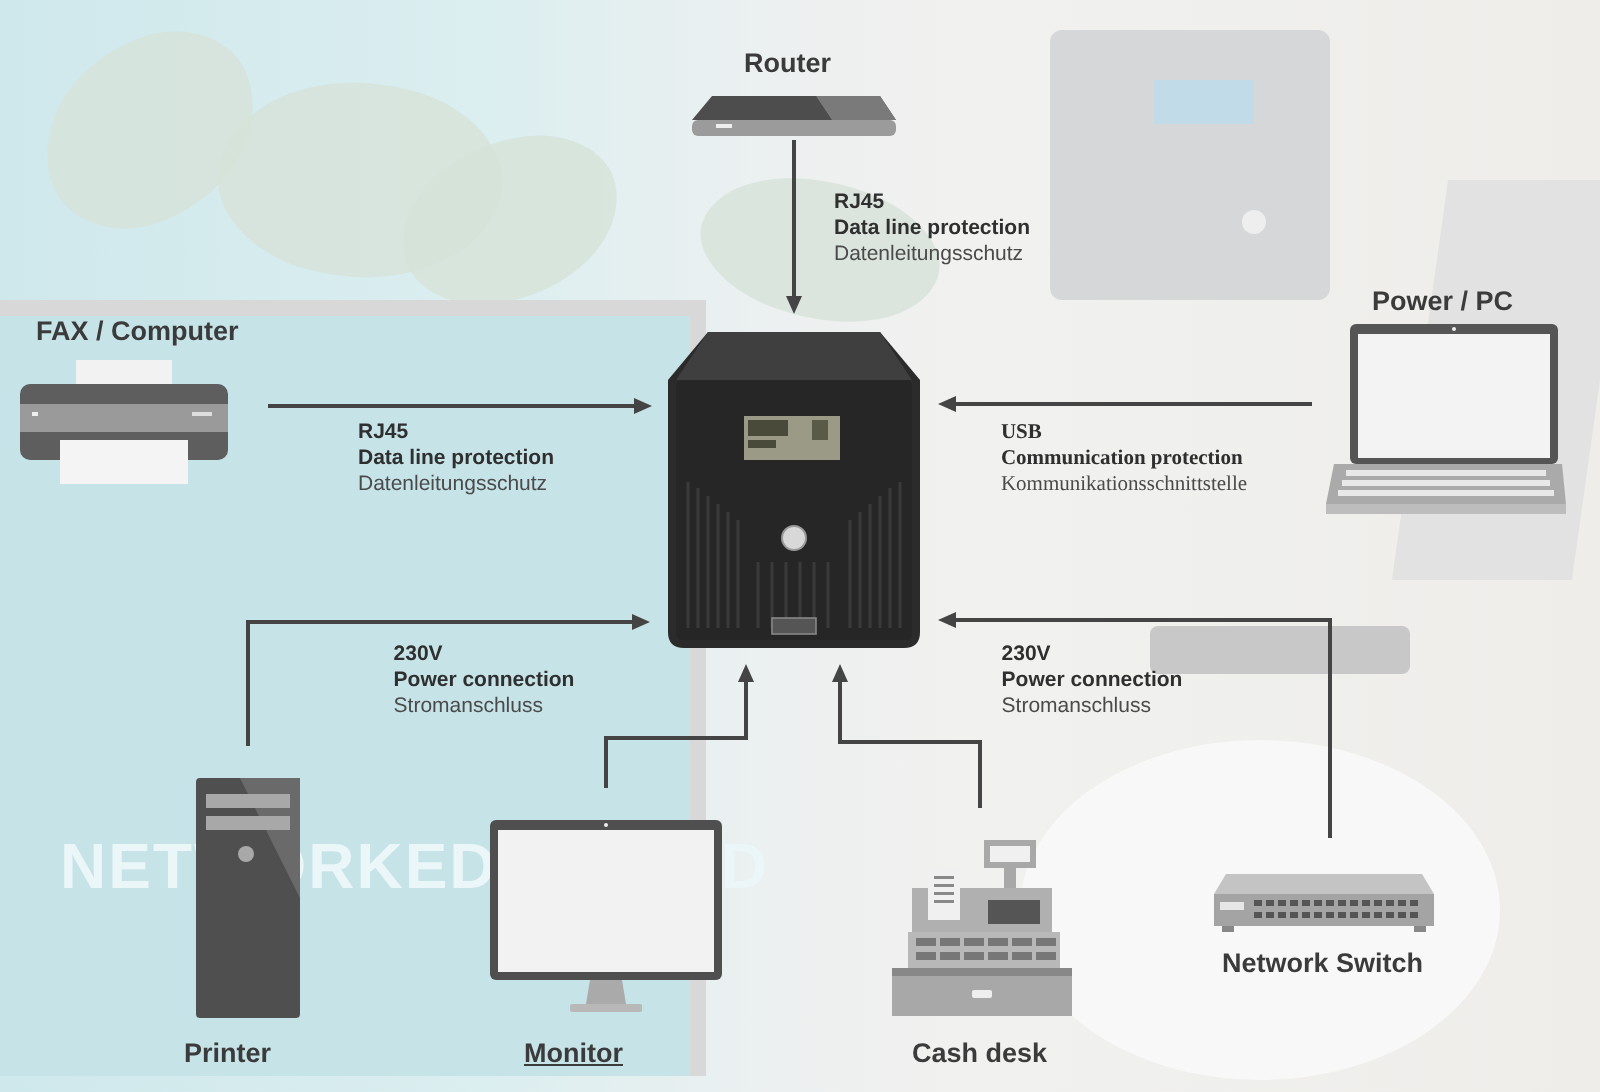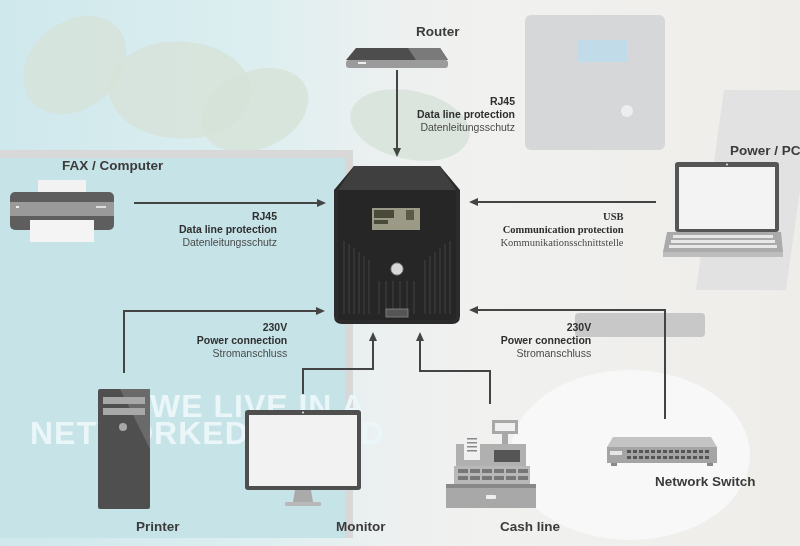--- a/index.html
+++ b/index.html
@@ -9,44 +9,43 @@
         background: linear-gradient(90deg, #cfe8ec 0%, #dbeef0 30%, #ecf0f0 48%, #f1f1ef 60%, #eeedea 100%); }
   .bg .leaf { position:absolute; background:#d6e2d8; border-radius:60% 40% 60% 40%; opacity:.8; }
   .bg-laptop { position:absolute; left:0; top:150px; width:345px; height:380px; background:#c6e3e8; border:8px solid #d8d8d8; border-left:none; border-bottom:none; }
   .bg-text { position:absolute; color:#eaf6f8; font-weight:bold; font-size:32px; letter-spacing:1px; }
   .bg-ups { position:absolute; left:525px; top:15px; width:140px; height:135px; background:#d5d7d8; border-radius:6px; }
   .bg-ups .lcd { position:absolute; left:52px; top:25px; width:50px; height:22px; background:#c2dbe8; }
   .bg-ups .btn { position:absolute; left:96px; top:90px; width:12px; height:12px; border-radius:50%; background:#eee; }
   .bg-cup { position:absolute; left:510px; top:370px; width:240px; height:170px; border-radius:50%; background:#f8f8f8; }
   .bg-dongle { position:absolute; left:575px; top:313px; width:130px; height:24px; background:#c8c8c8; border-radius:4px; }
 
-  .label { position:absolute; font-weight:bold; color:#3b3b3b; white-space:nowrap;margin-left:44px; }
+  .label { position:absolute; font-weight:bold; color:#3b3b3b; white-space:nowrap; }
   .dev-label { font-size:13.5px; }
-  .conn { position:absolute; text-align:right; font-size:10.5px; line-height:13px; white-space:nowrap; transform:translateX(-50%); }
+  .conn { position:absolute; text-align:left; font-size:10.5px; line-height:13px; white-space:nowrap; transform:translateX(-50%); }
   .conn .l1, .conn .l2 { font-weight:bold; color:#2f2f2f; }
   .conn .l3 { color:#4a4a4a; }
 
   .line { position:absolute; background:#444; }
   .ah-right { position:absolute; width:0; height:0; border-top:4px solid transparent; border-bottom:4px solid transparent; border-left:9px solid #444; }
   .ah-left { position:absolute; width:0; height:0; border-top:4px solid transparent; border-bottom:4px solid transparent; border-right:9px solid #444; }
   .ah-down { position:absolute; width:0; height:0; border-left:4px solid transparent; border-right:4px solid transparent; border-top:9px solid #444; }
   .ah-up { position:absolute; width:0; height:0; border-left:4px solid transparent; border-right:4px solid transparent; border-bottom:9px solid #444; }
 
   .icon { position:absolute; }
 </style>
 </head>
 <body>
 
 <div class="bg">
   <div class="leaf" style="left:20px;top:20px;width:110px;height:90px;transform:rotate(-20deg);"></div>
   <div class="leaf" style="left:110px;top:40px;width:140px;height:100px;transform:rotate(15deg);"></div>
   <div class="leaf" style="left:200px;top:70px;width:110px;height:80px;transform:rotate(-10deg);"></div>
   <div class="leaf" style="left:350px;top:90px;width:120px;height:70px;transform:rotate(20deg);"></div>
   <div class="bg-laptop"></div>
-  <div class="bg-text" style="left:150px;top:388px;">WE LIVE IN A</div>
   <div class="bg-text" style="left:30px;top:415px;">NETWORKED WORLD</div>
   <div class="bg-ups">
       <div class="lcd"></div>
       <div class="btn"></div>
     </div>
   <div class="bg-cup"></div>
   <div class="bg-dongle"></div>
   <div style="position:absolute;left:710px;top:90px;width:90px;height:200px;background:#e2e2e2;transform:skewX(-8deg);"></div>
 </div>
 
@@ -168,21 +167,21 @@
 <div class="ah-up" style="left:369px;top:332px;"></div>
 <div class="icon" style="left:245px;top:410px;width:116px;height:98px;">
   <svg width="116" height="98" viewBox="0 0 116 98">
     <rect x="0" y="0" width="116" height="80" rx="3" fill="#4f4f4f"></rect>
     <rect x="4" y="5" width="108" height="71" fill="#f2f2f2"></rect>
     <circle cx="58" cy="2.5" r="1" fill="#eee"></circle>
     <path d="M50 80 H66 L68 92 H48 Z" fill="#aaa"></path>
     <rect x="40" y="92" width="36" height="4" rx="1" fill="#b8b8b8"></rect>
   </svg>
 </div>
-<div class="label dev-label" style="left:292px;top:519px;">Monitor</div>
+<div class="label dev-label" style="left:262px;top:519px;text-decoration:underline;">Monitor</div>
 
 <div class="line" style="left:419px;top:340px;width:2px;height:32px;"></div>
 <div class="line" style="left:419px;top:370px;width:72px;height:2px;"></div>
 <div class="line" style="left:489px;top:370px;width:2px;height:34px;"></div>
 <div class="ah-up" style="left:416px;top:332px;"></div>
 <div class="icon" style="left:446px;top:420px;width:90px;height:90px;">
   <svg width="90" height="90" viewBox="0 0 90 90">
     <rect x="46" y="0" width="26" height="14" fill="#a8a8a8"></rect>
     <rect x="49" y="3" width="20" height="8" fill="#f0f0f0"></rect>
     <rect x="56" y="14" width="6" height="12" fill="#a8a8a8"></rect>
@@ -208,21 +207,21 @@
         <rect x="36" y="56" width="10" height="4"></rect>
         <rect x="48" y="56" width="10" height="4"></rect>
         <rect x="60" y="56" width="10" height="4"></rect>
         <rect x="72" y="56" width="10" height="4"></rect>
     </g>
     <rect x="0" y="64" width="90" height="4" fill="#888"></rect>
     <rect x="0" y="68" width="90" height="20" fill="#a8a8a8"></rect>
     <rect x="40" y="75" width="10" height="4" rx="1" fill="#eee"></rect>
   </svg>
 </div>
-<div class="label dev-label" style="left:456px;top:519px;">Cash line</div>
+<div class="label dev-label" style="left:456px;top:519px;">Cash desk</div>
 
 <div class="line" style="left:478px;top:309px;width:188px;height:2px;"></div>
 <div class="line" style="left:664px;top:309px;width:2px;height:110px;"></div>
 <div class="ah-left" style="left:469px;top:306px;"></div>
 <div class="conn" style="left:546px;top:321px;">
   <div class="l1">230V</div>
   <div class="l2">Power connection</div>
   <div class="l3">Stromanschluss</div>
 </div>
 <div class="icon" style="left:607px;top:437px;width:110px;height:30px;">

